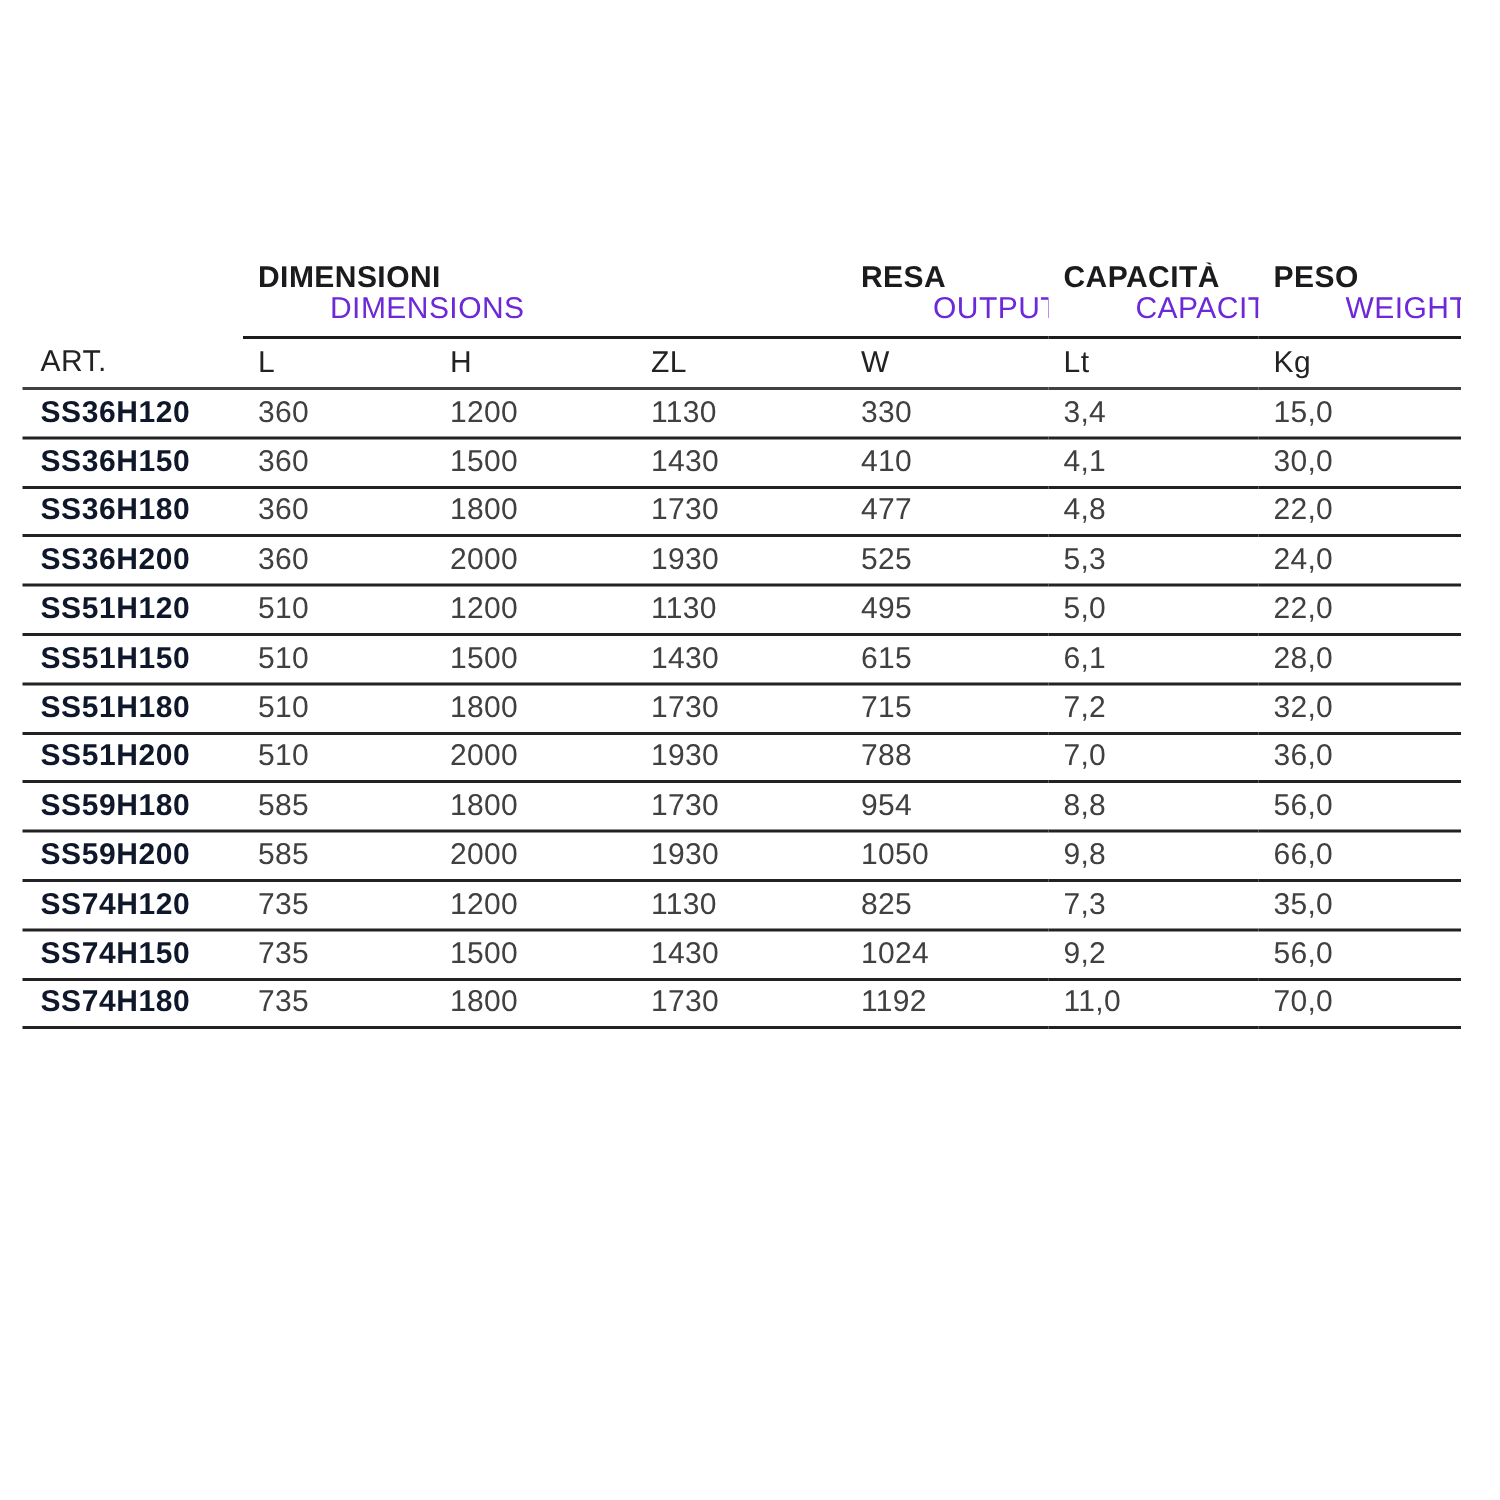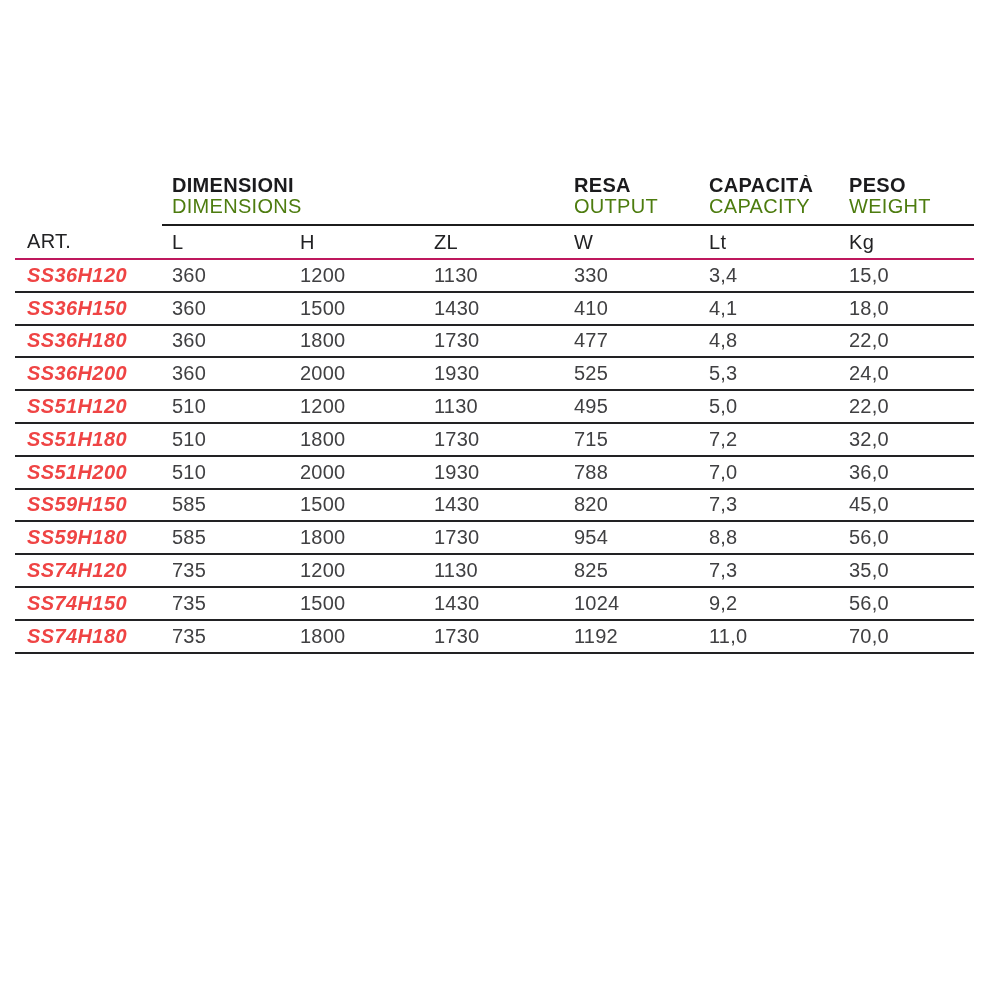--- a/index.html
+++ b/index.html
@@ -37,48 +37,48 @@
     font-weight: 700;
     letter-spacing: 0.3px;
     color: #1b1b1d;
     line-height: 21px;
   }
   .group-label-en {
     display: block;
     font-size: 20px;
     font-weight: 400;
     letter-spacing: 0.3px;
-    color: #4d7c0f;
+    color: #6d28d9;
     line-height: 21px;
+    margin-left: 48px;
   }
 
   
   tr.unit-row td {
     height: 34px;
-    border-bottom: 2px solid #be185d;
+    border-bottom: 2px solid #404040;
     font-size: 20px;
     font-weight: 400;
     color: #222224;
     letter-spacing: 0.3px;
   }
 
   
   tr.data-row td {
     height: 32.8px;
     border-bottom: 2px solid #222224;
     font-size: 20px;
     font-weight: 400;
     color: #404042;
     letter-spacing: 0.2px;
   }
   tr.data-row td.col-art {
     font-weight: 700;
-    color: #ef4444;
+    color: #0f172a;
     letter-spacing: 0.4px;
-    font-style: italic;
   }
 </style>
 </head>
 <body>
 
 <div class="spec-table-wrap">
   <table>
     <colgroup>
       <col style="width:147px">
       <col style="width:128px">
@@ -132,21 +132,21 @@
         <td>3,4</td>
         <td>15,0</td>
       </tr>
         <tr class="data-row">
         <td class="col-art">SS36H150</td>
         <td>360</td>
         <td>1500</td>
         <td>1430</td>
         <td>410</td>
         <td>4,1</td>
-        <td>18,0</td>
+        <td>30,0</td>
       </tr>
         <tr class="data-row">
         <td class="col-art">SS36H180</td>
         <td>360</td>
         <td>1800</td>
         <td>1730</td>
         <td>477</td>
         <td>4,8</td>
         <td>22,0</td>
       </tr>
@@ -162,54 +162,63 @@
         <tr class="data-row">
         <td class="col-art">SS51H120</td>
         <td>510</td>
         <td>1200</td>
         <td>1130</td>
         <td>495</td>
         <td>5,0</td>
         <td>22,0</td>
       </tr>
         <tr class="data-row">
+        <td class="col-art">SS51H150</td>
+        <td>510</td>
+        <td>1500</td>
+        <td>1430</td>
+        <td>615</td>
+        <td>6,1</td>
+        <td>28,0</td>
+      </tr>
+        <tr class="data-row">
         <td class="col-art">SS51H180</td>
         <td>510</td>
         <td>1800</td>
         <td>1730</td>
         <td>715</td>
         <td>7,2</td>
         <td>32,0</td>
       </tr>
         <tr class="data-row">
         <td class="col-art">SS51H200</td>
         <td>510</td>
         <td>2000</td>
         <td>1930</td>
         <td>788</td>
         <td>7,0</td>
         <td>36,0</td>
       </tr>
         <tr class="data-row">
-        <td class="col-art">SS59H150</td>
-        <td>585</td>
-        <td>1500</td>
-        <td>1430</td>
-        <td>820</td>
-        <td>7,3</td>
-        <td>45,0</td>
-      </tr>
-        <tr class="data-row">
         <td class="col-art">SS59H180</td>
         <td>585</td>
         <td>1800</td>
         <td>1730</td>
         <td>954</td>
         <td>8,8</td>
         <td>56,0</td>
+      </tr>
+        <tr class="data-row">
+        <td class="col-art">SS59H200</td>
+        <td>585</td>
+        <td>2000</td>
+        <td>1930</td>
+        <td>1050</td>
+        <td>9,8</td>
+        <td>66,0</td>
       </tr>
         <tr class="data-row">
         <td class="col-art">SS74H120</td>
         <td>735</td>
         <td>1200</td>
         <td>1130</td>
         <td>825</td>
         <td>7,3</td>
         <td>35,0</td>
       </tr>

